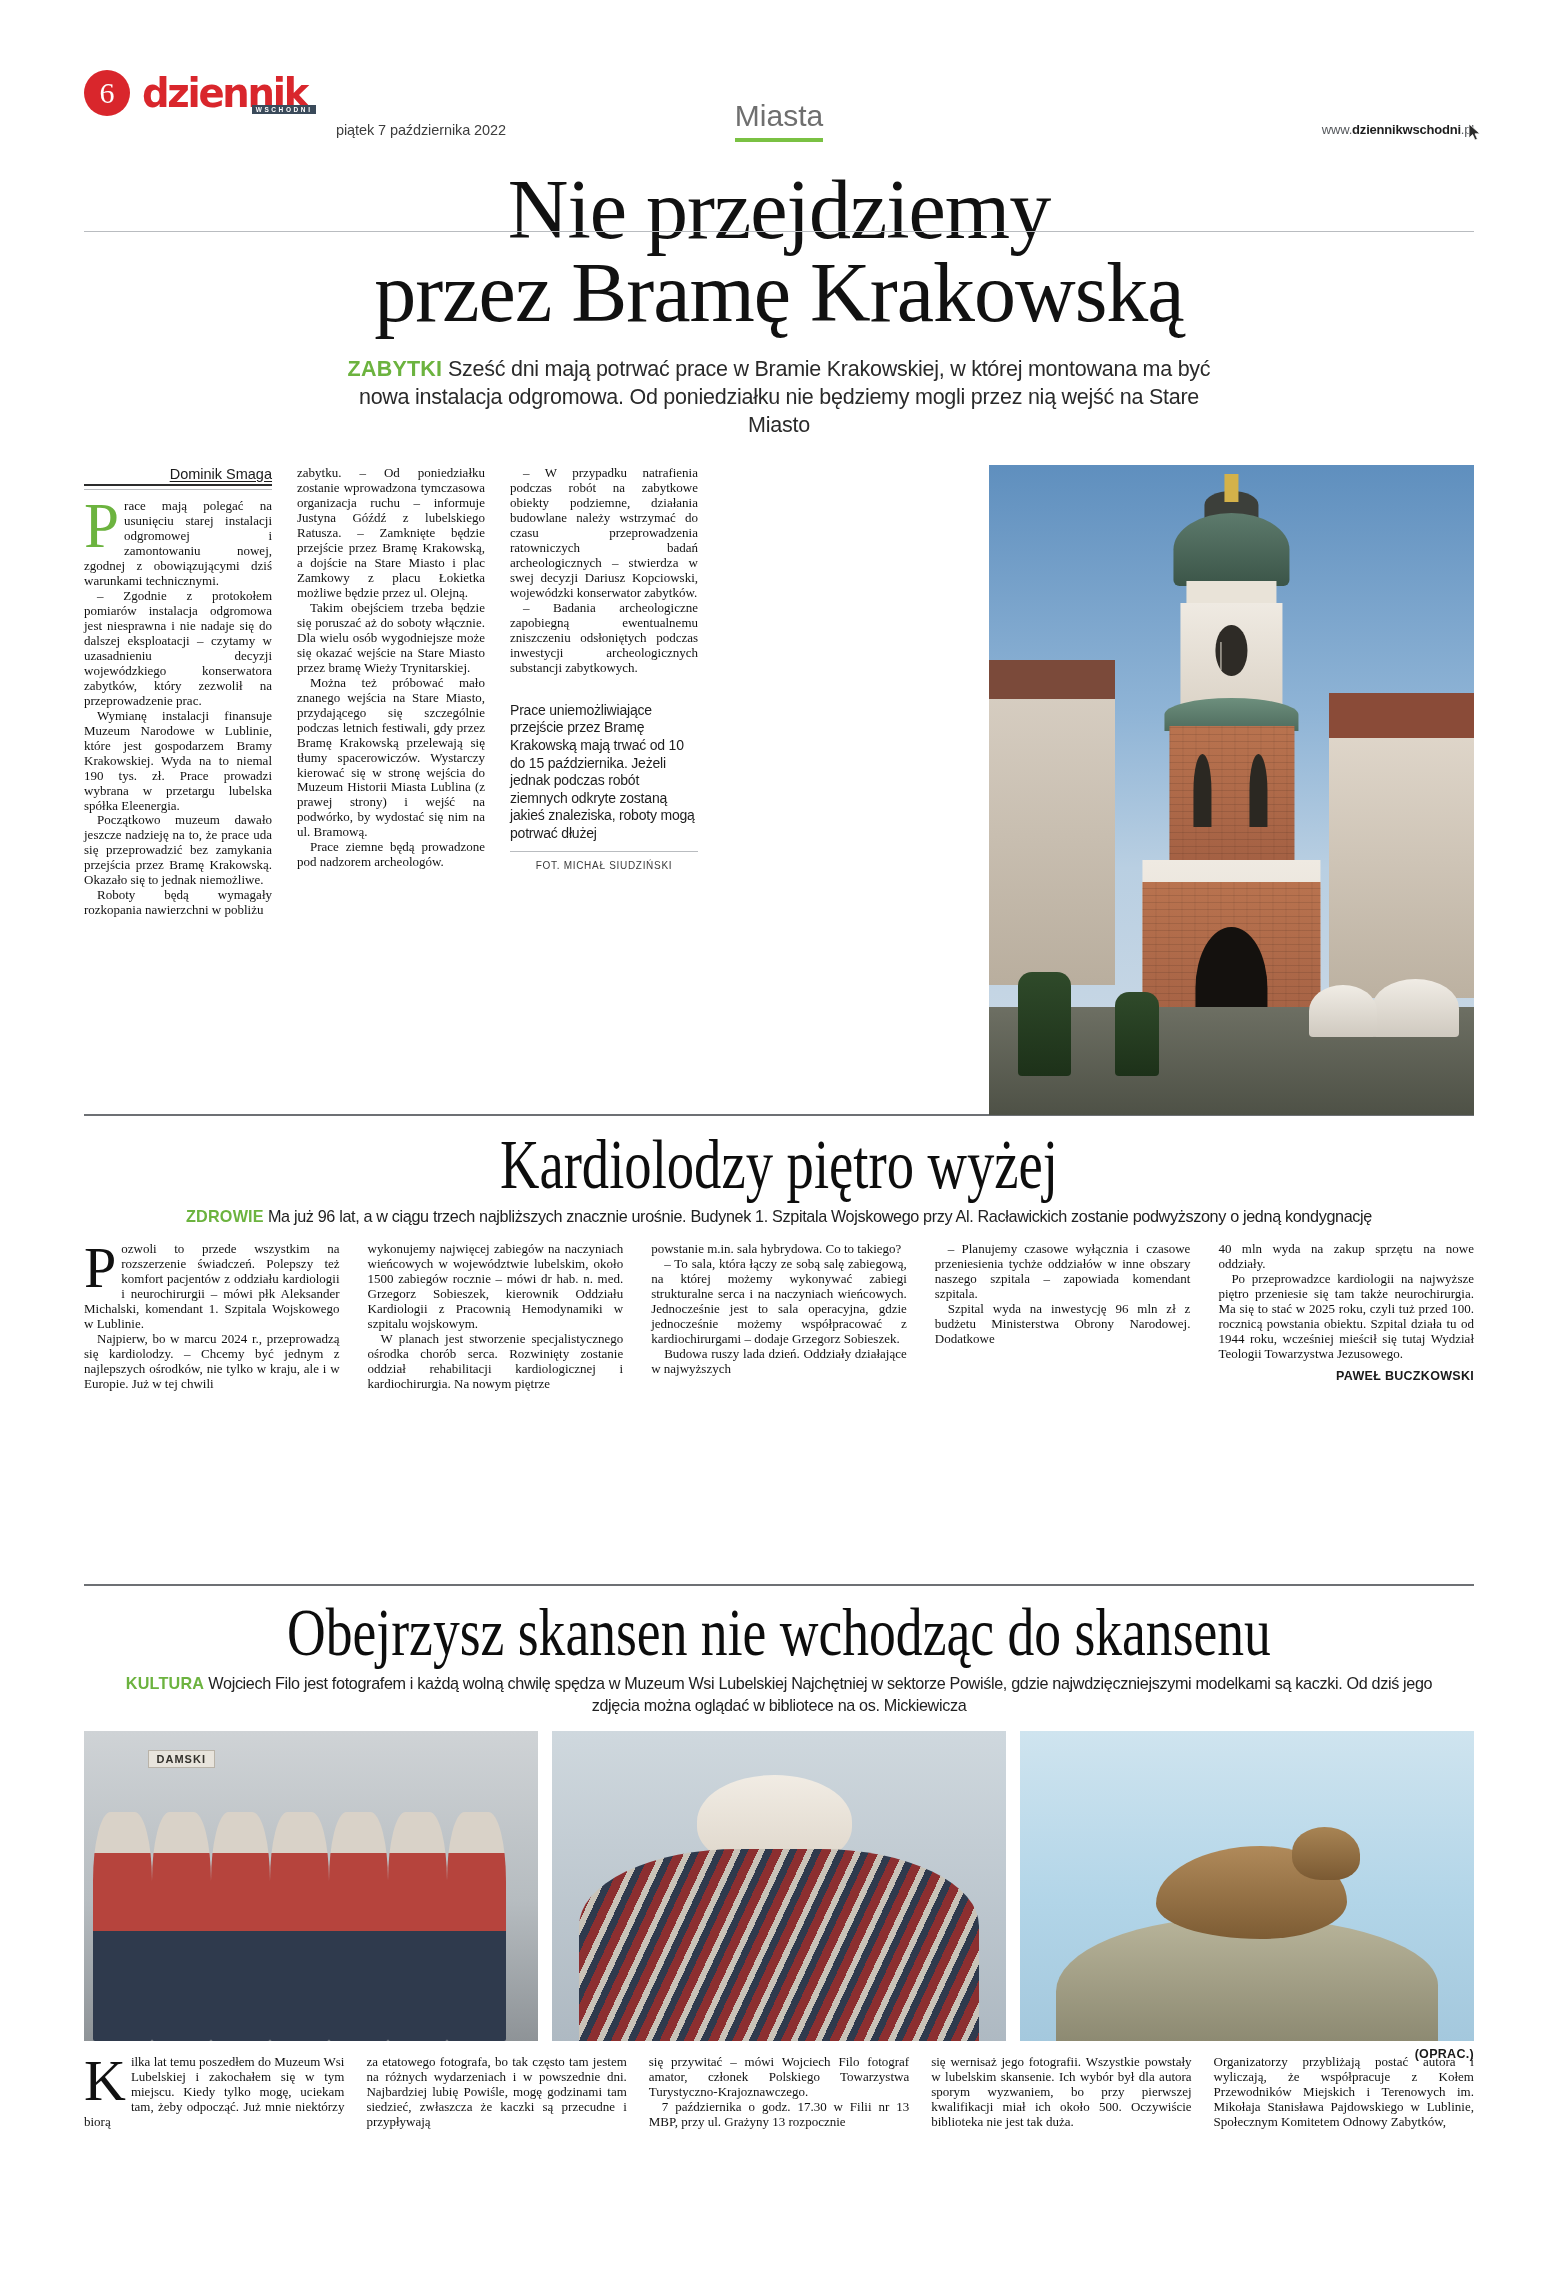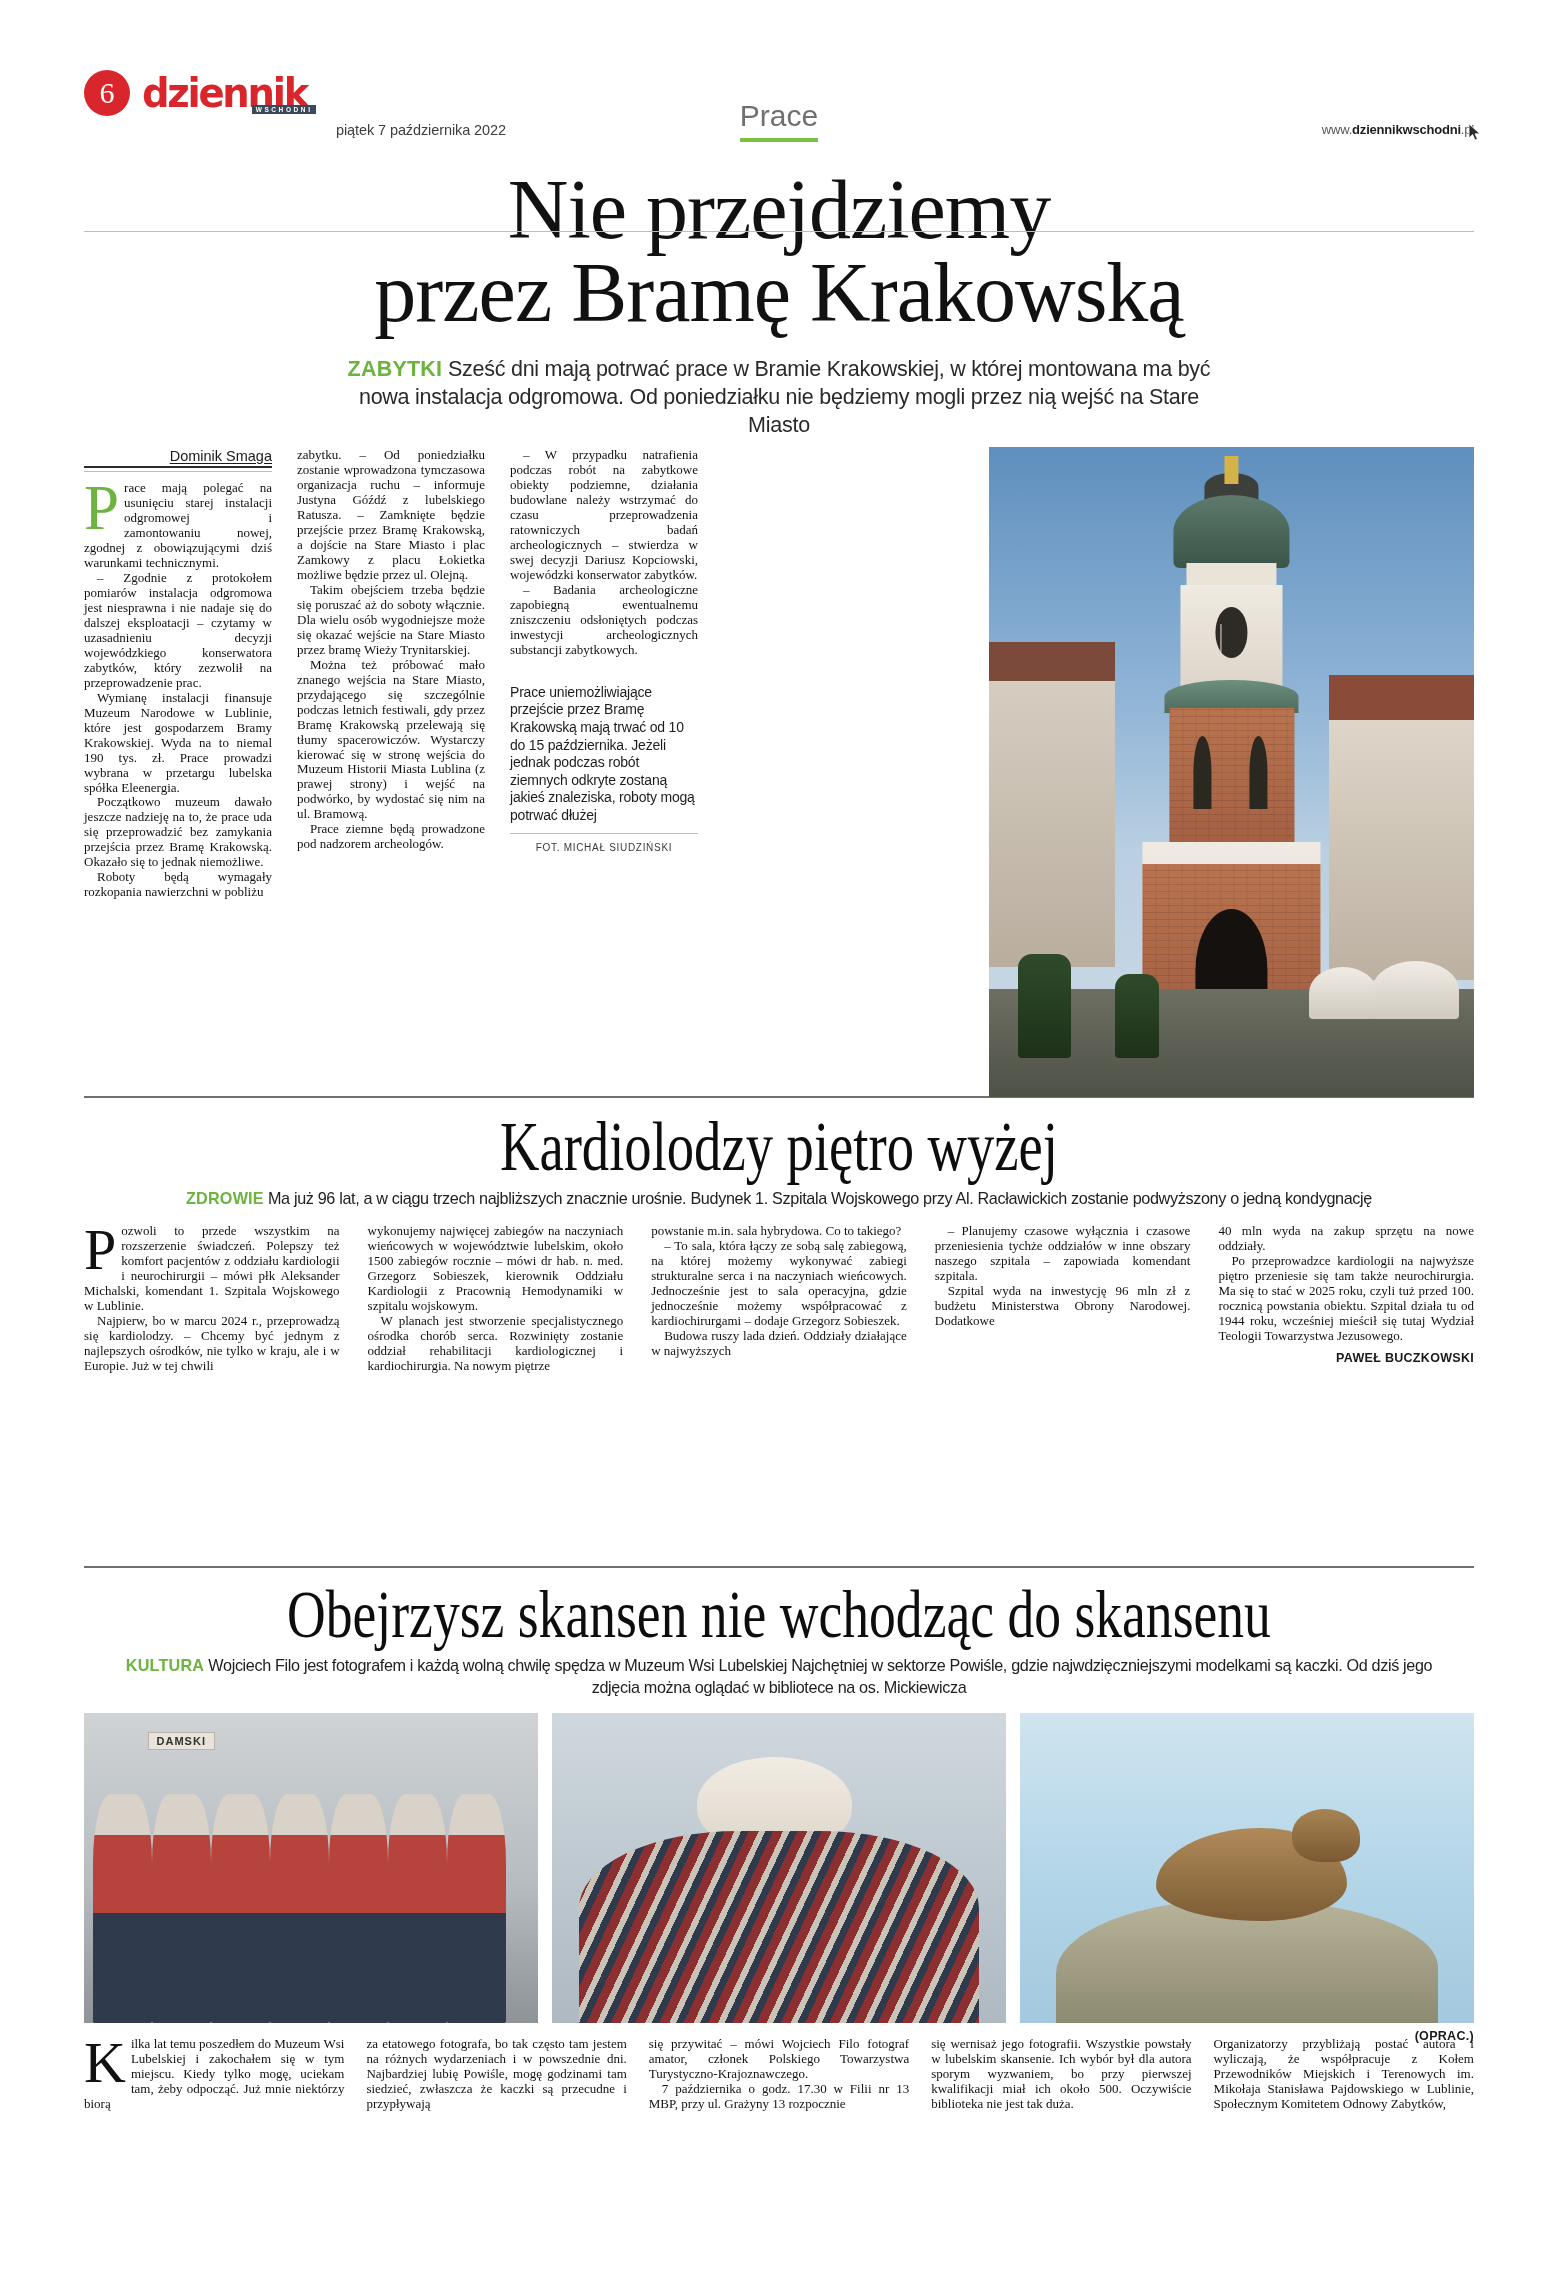--- a/index.html
+++ b/index.html
@@ -62,21 +62,21 @@
     font-size:84px; line-height:0.99; letter-spacing:-1px;
     margin:26px 0 0 0; padding:0 30px;
   }
   .lead {
     margin:22px auto 0 auto; max-width:880px; text-align:center;
     font-size:21.5px; line-height:1.30; color:#2a2a2a; letter-spacing:-0.25px;
   }
   .kicker { color:#6cb33f; font-weight:bold; letter-spacing:0.2px; }
 
   
-  .a1 { position:relative; margin-top:8px; height:648px; }
+  .a1 { position:relative; margin-top:26px; height:648px; }
   .a1-cols { position:absolute; left:0; top:0; width:790px; height:640px;
              display:grid; grid-template-columns:188px 188px 188px; column-gap:25px; }
   .byline {
     font-size:14.5px; text-align:right; color:#1a1a1a;
     padding-bottom:2px; border-bottom:2.5px solid #2c2c2c; margin-bottom:3px;
     text-decoration:underline; text-underline-offset:2px;
   }
   .rule-thin { height:1px; background:#b9bcc0; margin-bottom:9px; }
   p.body {
     font-family:"Liberation Serif", serif;
@@ -193,21 +193,21 @@
   <div class="masthead">
     <div class="mast-left">
       <div class="page-badge">6</div>
       <div class="logo-wrap">
         <div class="logo-dziennik">dziennik</div>
         <div class="logo-sub">WSCHODNI</div>
       </div>
     </div>
     <div class="mast-date">piątek 7 października 2022</div>
     <div class="mast-city">
-      <span>Prace</span>
+      <span>Miasta</span>
     </div>
     <div class="mast-url">
       <span>www.</span><b>dziennikwschodni</b><span>.pl</span>
       <svg class="cursor-arrow" viewBox="0 0 14 18">
         <path d="M1 1 L1 15 L4.6 11.6 L7 17 L9.4 16 L7 10.8 L12 10.8 Z" fill="#2b2b2b" stroke="#ffffff" stroke-width="0.8"></path>
       </svg>
     </div>
   </div>
   <div class="mast-rule"></div>
 

